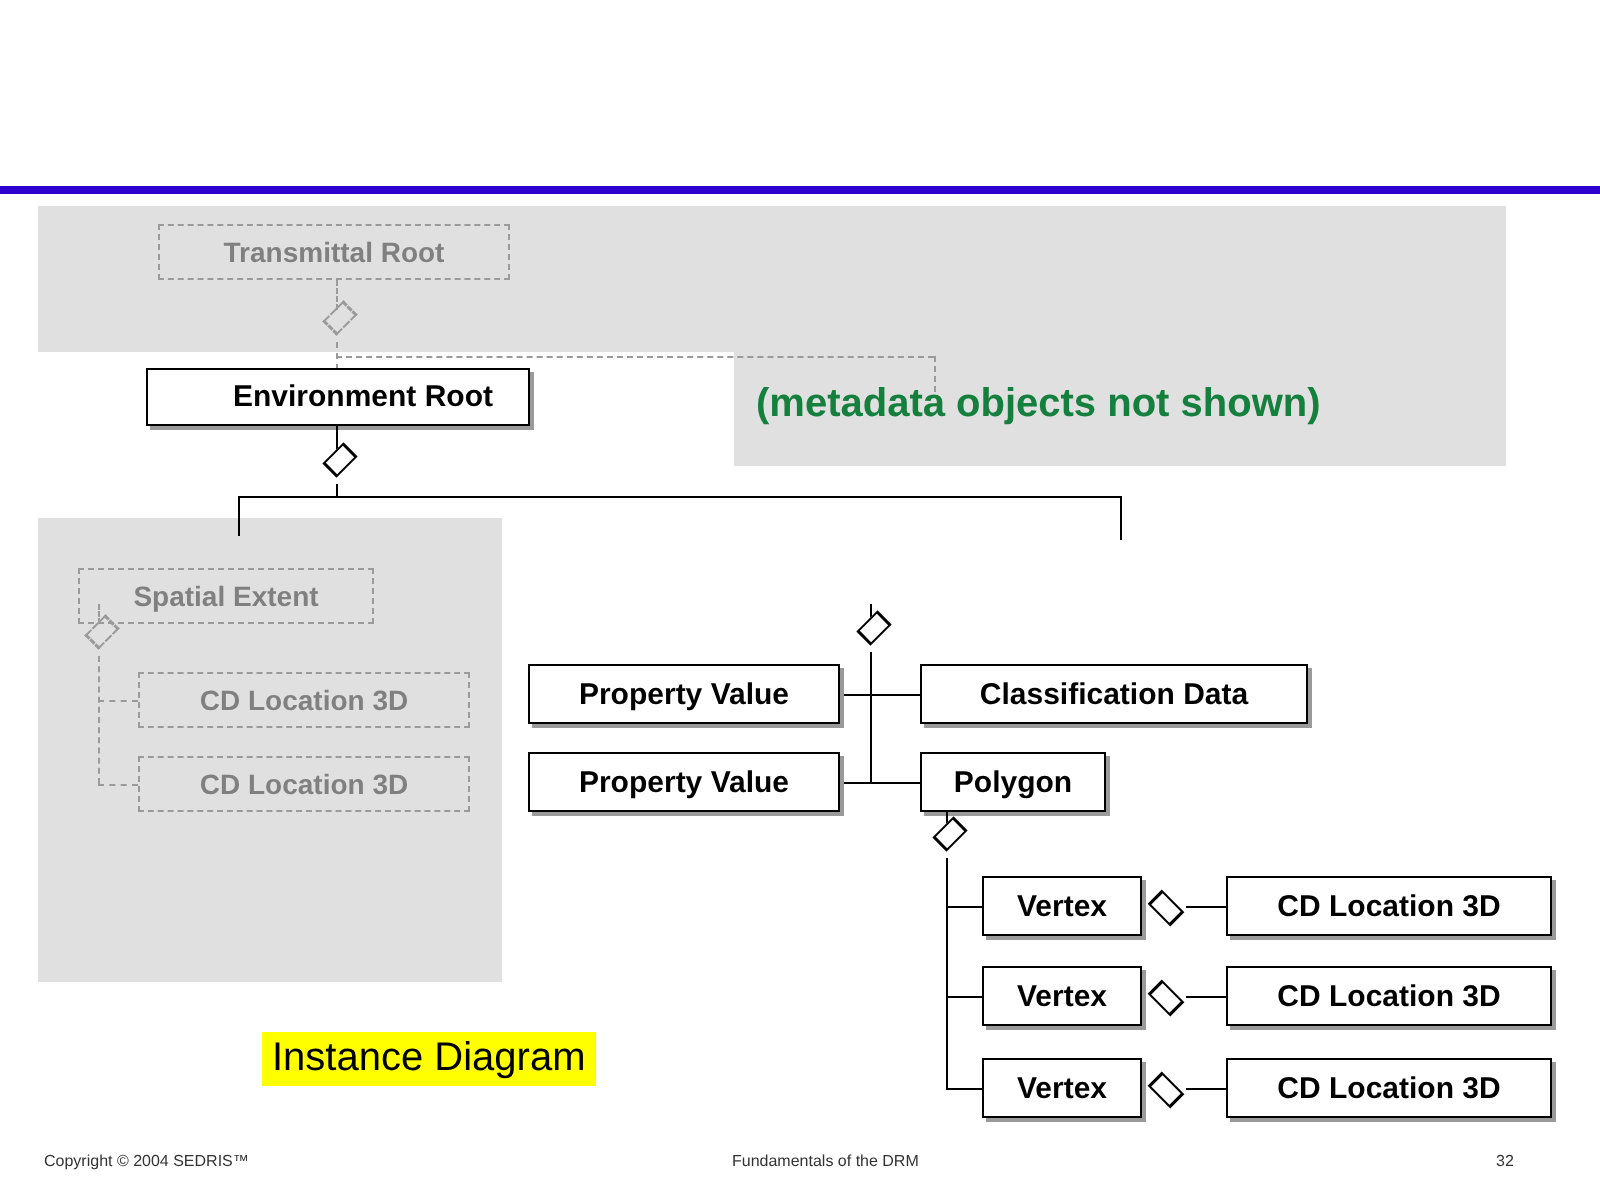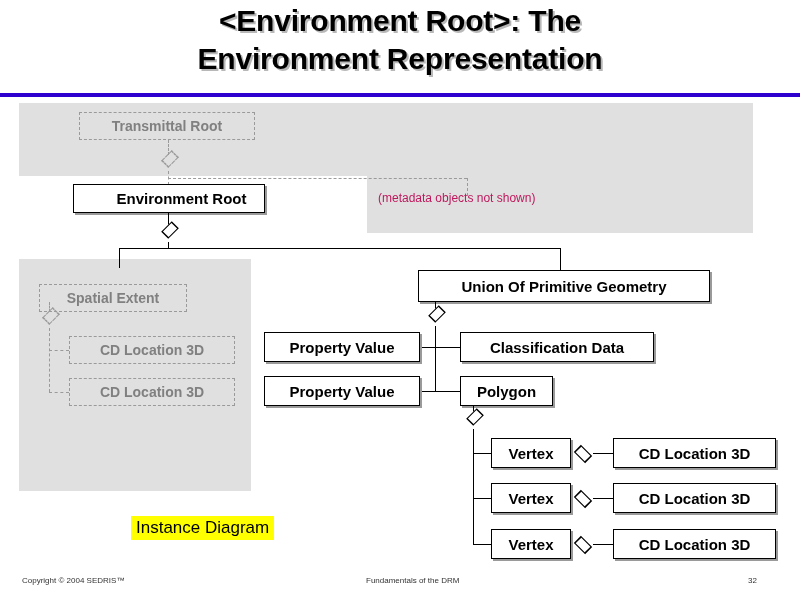--- a/index.html
+++ b/index.html
@@ -126,50 +126,47 @@
     width: 8px;
     height: 8px;
     margin-left: -4px;
     margin-top: -4px;
     transform: rotate(45deg) scaleX(1.6);
   }
 
   
   #metadata-note {
     position: absolute;
-    font-size: 12px;
-    color: #be185d;
-    white-space: nowrap;
+    font-size: 20px;
+    color: #15803d;
+    white-space: nowrap;
+    font-weight: bold;
   }
   #instance-label {
     position: absolute;
     background: #ffff00;
     color: #000000;
-    font-size: 17px;
+    font-size: 20px;
     padding: 2px 5px;
     white-space: nowrap;
   }
 
   
   .footer-text {
     position: absolute;
     font-size: 8px;
     color: #333333;
     white-space: nowrap;
   }
 </style>
 </head>
 <body>
 
 <div id="slide">
 
-  <div id="title">
-    <div>&lt;Environment Root&gt;: The</div>
-    <div>Environment Representation</div>
-  </div>
   <div id="title-rule"></div>
 
   <div class="gray-panel" style="left:19px; top:103px; width:734px; height:73px;"></div>
 
   <div class="gray-panel" style="left:367px; top:176px; width:386px; height:57px;"></div>
 
   <div class="gray-panel" style="left:19px; top:259px; width:232px; height:232px;"></div>
 
   <div class="line dimline v" style="left:168px; top:140px; height:15px;"></div>
   <div class="diamond dim" style="left:163px; top:153px;">
@@ -211,23 +208,20 @@
   <div class="line dimline h" style="left:49px; top:350px; width:20px;"></div>
   <div class="line dimline h" style="left:49px; top:392px; width:20px;"></div>
 
   <div class="node dim" style="left:69px; top:336px; width:166px; height:28px;">
     <span>CD Location 3D</span>
   </div>
   <div class="node dim" style="left:69px; top:378px; width:166px; height:28px;">
     <span>CD Location 3D</span>
   </div>
 
-  <div class="node active" style="left:418px; top:270px; width:292px; height:32px;">
-    <span>Union Of Primitive Geometry</span>
-  </div>
 
   <div class="line v" style="left:435px; top:302px; height:8px;"></div>
   <div class="diamond" style="left:430px; top:308px;">
       <span></span>
     </div>
   <div class="line v" style="left:435px; top:326px; height:66px;"></div>
   <div class="line h" style="left:435px; top:347px; width:25px;"></div>
   <div class="line h" style="left:435px; top:391px; width:25px;"></div>
 
   <div class="line h" style="left:420px; top:347px; width:15px;"></div>

